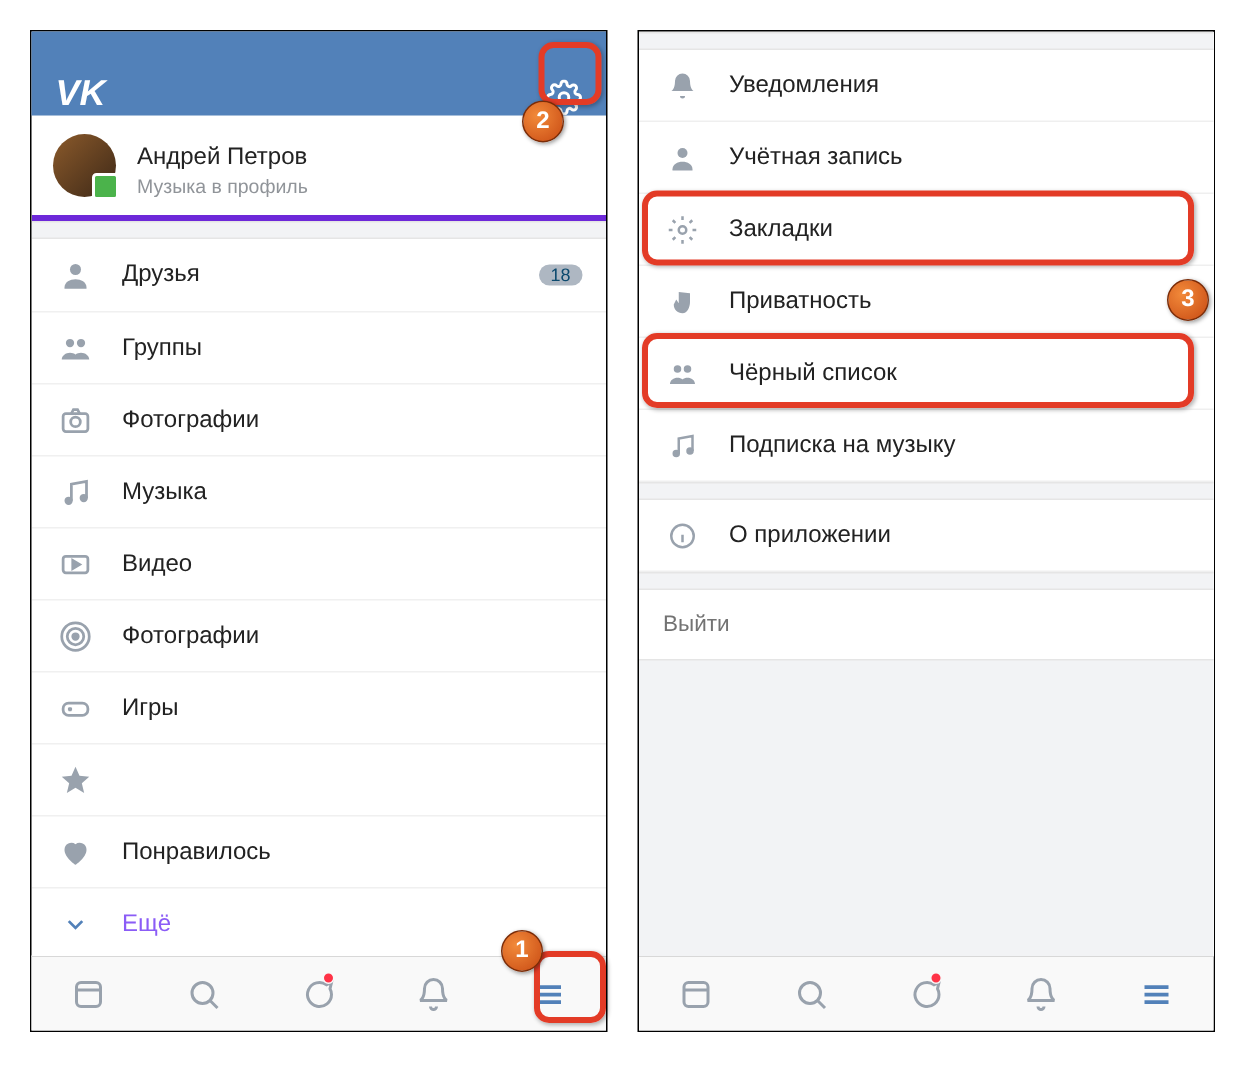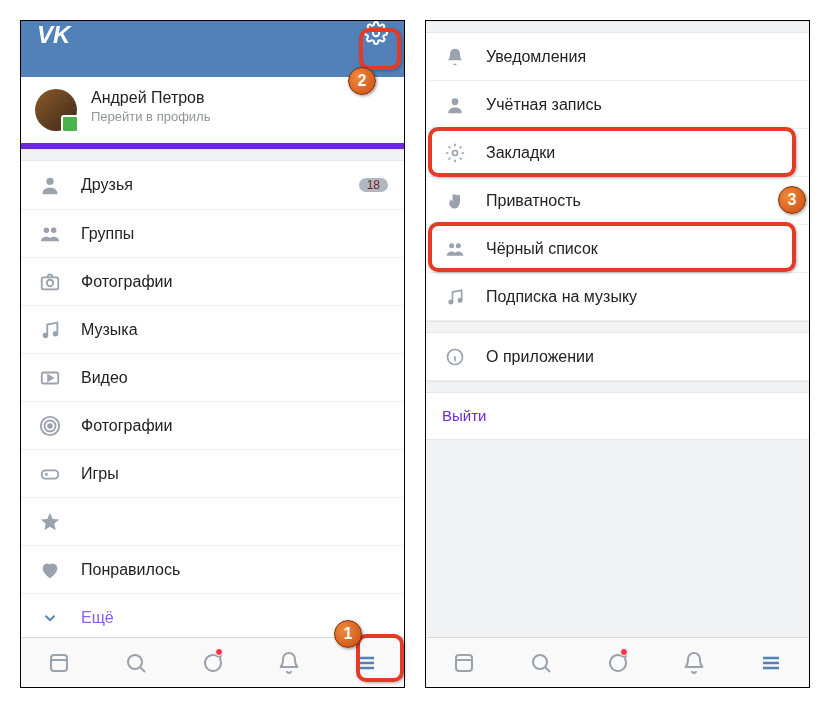--- a/index.html
+++ b/index.html
@@ -1,39 +1,39 @@
 <!DOCTYPE html>
 <html><head>
   <meta charset="utf-8">
   <style>
     * { margin: 0; padding: 0; box-sizing: border-box; font-family: -apple-system, Helvetica, Arial, sans-serif; }
     body { background: #fff; width: 834px; height: 710px; position: relative; }
     .phones { display: flex; gap: 20px; padding: 20px; }
     .phone { width: 385px; height: 668px; border: 1px solid #000; background: #fafafa; display: flex; flex-direction: column; position: relative; }
-    .header { height: 56px; background: #5281b9; display: flex; align-items: flex-start; padding: 0 16px; color: #fff; }
+    .header { height: 56px; background: #5281b9; display: flex; align-items: flex-end; padding: 0 16px; color: #fff; }
     .header-title { font-size: 20px; font-weight: 400; }
     .header-back { margin-right: 28px; display: flex; align-items: center; }
     .header .vk-logo { font-size: 24px; font-weight: 700; font-style: italic; }
     .header .spacer { flex: 1; }
     .gear-wrap { position: relative; }
     .content { flex: 1; overflow-y: auto; background: #fff; }
-    .profile-row { display: flex; align-items: flex-start; padding: 12px 14px; border-bottom: 6px solid #6d28d9; }
+    .profile-row { display: flex; align-items: flex-end; padding: 12px 14px; border-bottom: 4px solid #6d28d9; }
     .avatar { width: 42px; height: 42px; border-radius: 50%; background: linear-gradient(135deg,#8b5a2b,#3d2817); position: relative; margin-right: 14px; }
     .avatar::after { content: ''; position: absolute; bottom: -2px; right: -2px; width: 14px; height: 14px; background: #4bb34b; border: 2px solid #fff; border-radius: 3px; }
     .profile-name { font-size: 16px; color: #222; }
     .profile-sub { font-size: 13px; color: #909499; margin-top: 2px; }
     .gap { height: 12px; background: #f2f3f5; border-top: 1px solid #e5e5e5; border-bottom: 1px solid #e5e5e5; }
     .menu-item { display: flex; align-items: center; padding: 12px 16px; height: 48px; }
     .menu-item + .menu-item { border-top: 1px solid #f0f0f0; }
     .menu-icon { width: 26px; height: 26px; margin-right: 18px; display: flex; align-items: center; justify-content: center; color: #99a2ad; }
     .menu-label { flex: 1; font-size: 16px; color: #222; }
-    .badge { background: #aeb7c2; color: #7f1d1d; font-size: 12px; padding: 0 8px; border-radius: 10px; }
+    .badge { background: #aeb7c2; color: #0c4a6e; font-size: 12px; padding: 0 8px; border-radius: 10px; }
     .more-item .menu-label { color: #8b5cf6; }
     .more-item .menu-icon { color: #5281b9; }
-    .logout .menu-label { color: #6d28d9; font-size: 15px; }
+    .logout .menu-label { color: #737373; font-size: 15px; }
     .logout { padding: 14px 16px; }
     .bottom-nav { height: 50px; background: #f9f9f9; border-top: 1px solid #d8d8d8; display: flex; }
     .nav-item { flex: 1; display: flex; align-items: center; justify-content: center; color: #99a2ad; position: relative; }
     .nav-item.active { color: #5281b9; }
     .dot { position: absolute; top: 10px; right: 28px; width: 8px; height: 8px; background: #ff3347; border-radius: 50%; border: 1.5px solid #f9f9f9; }
     .settings-menu .menu-item { border-top: none; border-bottom: 1px solid #efefef; align-items: center; }
     .marker-ring { position: absolute; border: 4px solid #e33b26; border-radius: 10px; box-shadow: 1px 1px 3px rgba(0,0,0,0.3); pointer-events: none; }
     .marker-num { position: absolute; width: 28px; height: 28px; border-radius: 50%; background: radial-gradient(circle at 35% 35%, #f28a3a, #c84a13); border: 1.5px solid #7a2c08; color: #fff; font-weight: 700; font-size: 16px; display: flex; align-items: center; justify-content: center; box-shadow: 1px 1px 3px rgba(0,0,0,0.4); pointer-events: none; }
     svg { display: block; }
   </style>
@@ -51,21 +51,21 @@
             <circle cx="12" cy="12" r="3.2"></circle>
             <path d="M19.4 15a1.7 1.7 0 0 0 .34 1.87l.06.06a2 2 0 1 1-2.83 2.83l-.06-.06a1.7 1.7 0 0 0-1.87-.34 1.7 1.7 0 0 0-1 1.51V21a2 2 0 1 1-4 0v-.09a1.7 1.7 0 0 0-1.11-1.55 1.7 1.7 0 0 0-1.87.34l-.6.06a2 2 0 1 1-2.83-2.83l.06-.06a1.7 1.7 0 0 0 .34-1.87 1.7 1.7 0 0 0-1.51-1H3a2 2 0 1 1 0-4h.09a1.7 1.7 0 0 0 1.55-1.11 1.7 1.7 0 0 0-.34-1.87l-.06-.06a2 2 0 1 1 2.83-2.83l.06.06a1.7 1.7 0 0 0 1.87.34H9a1.7 1.7 0 0 0 1-1.51V3a2 2 0 1 1 4 0v.09a1.7 1.7 0 0 0 1 1.51 1.7 1.7 0 0 0 1.87-.34l.06-.06a2 2 0 1 1 2.83 2.83l-.06.06a1.7 1.7 0 0 0-.34 1.87V9a1.7 1.7 0 0 0 1.51 1H21a2 2 0 1 1 0 4h-.09a1.7 1.7 0 0 0-1.51 1z"></path>
           </svg>
       </span>
     </div>
     <div class="content">
       <div class="profile-row">
         <div class="avatar"></div>
         <div>
           <div class="profile-name">Андрей Петров</div>
-          <div class="profile-sub">Перейти в профиль</div>
+          <div class="profile-sub">Музыка в профиль</div>
         </div>
       </div>
       <div class="gap"></div>
 
       <div class="menu-item">
         <span class="menu-icon">
             <svg width="22" height="22" viewBox="0 0 24 24" fill="#99a2ad">
               <circle cx="12" cy="8" r="4"></circle>
               <path d="M4 21c0-4 4-6 8-6s8 2 8 6v1H4z"></path>
             </svg>

